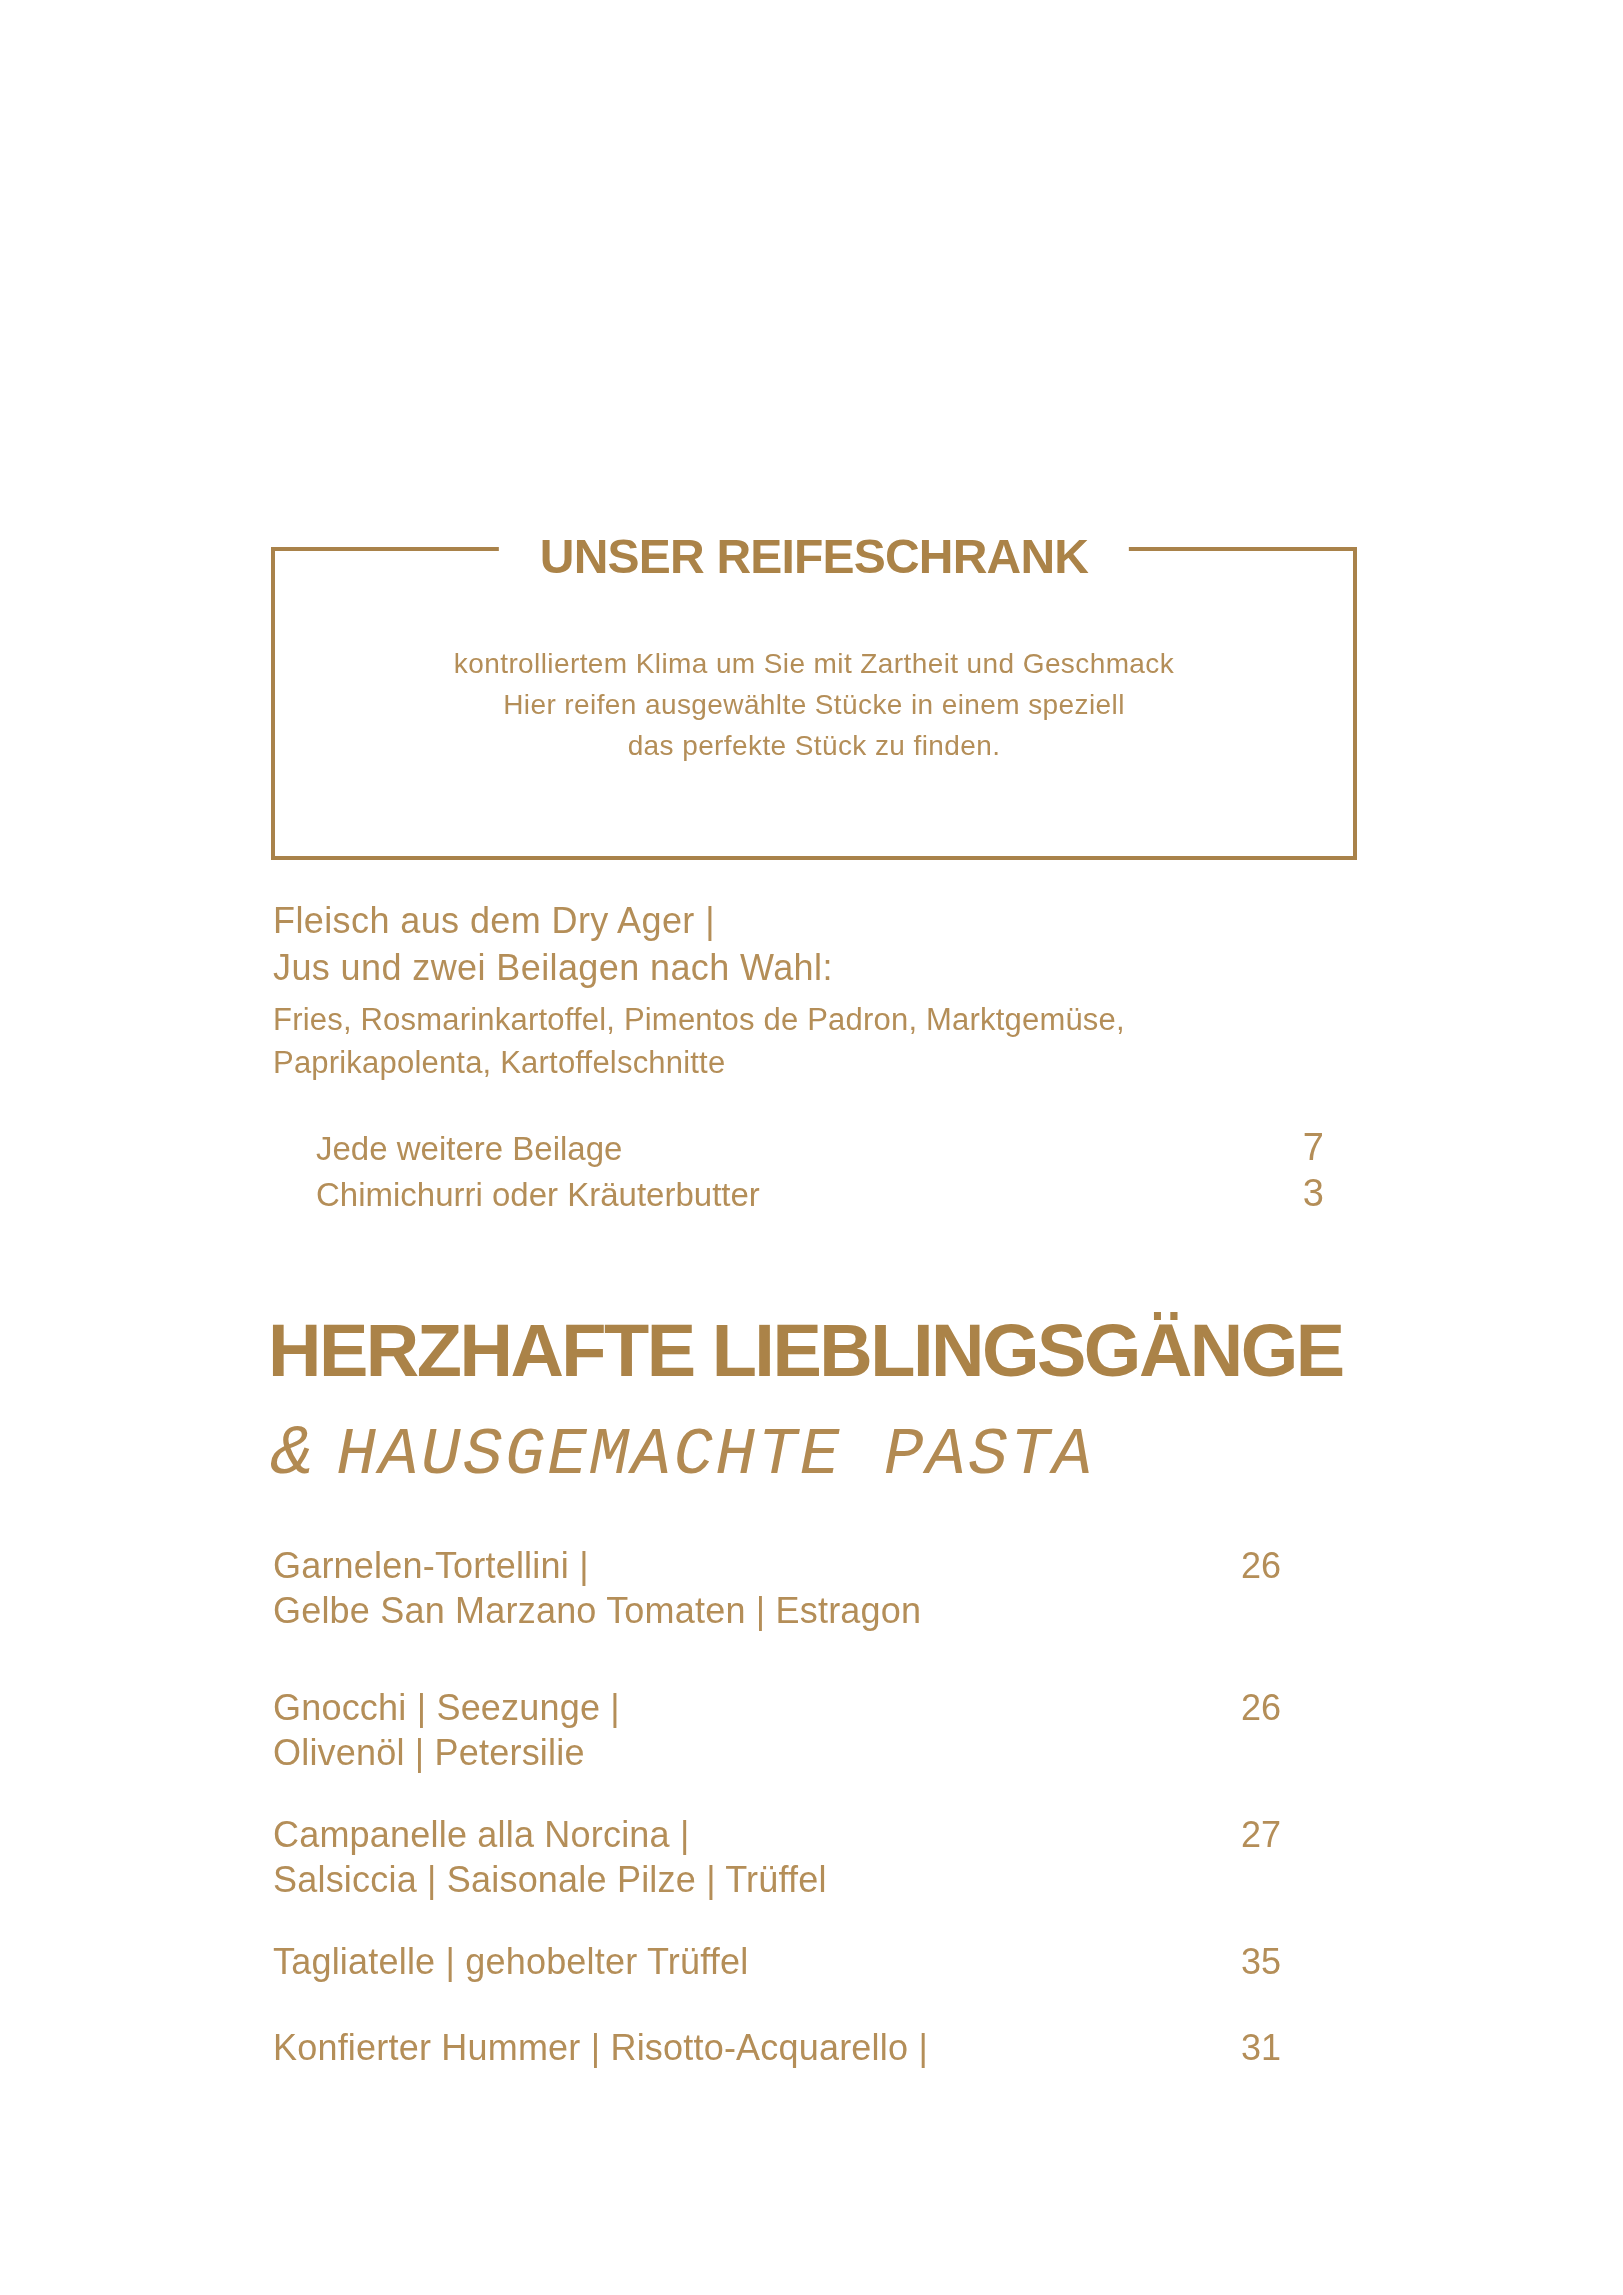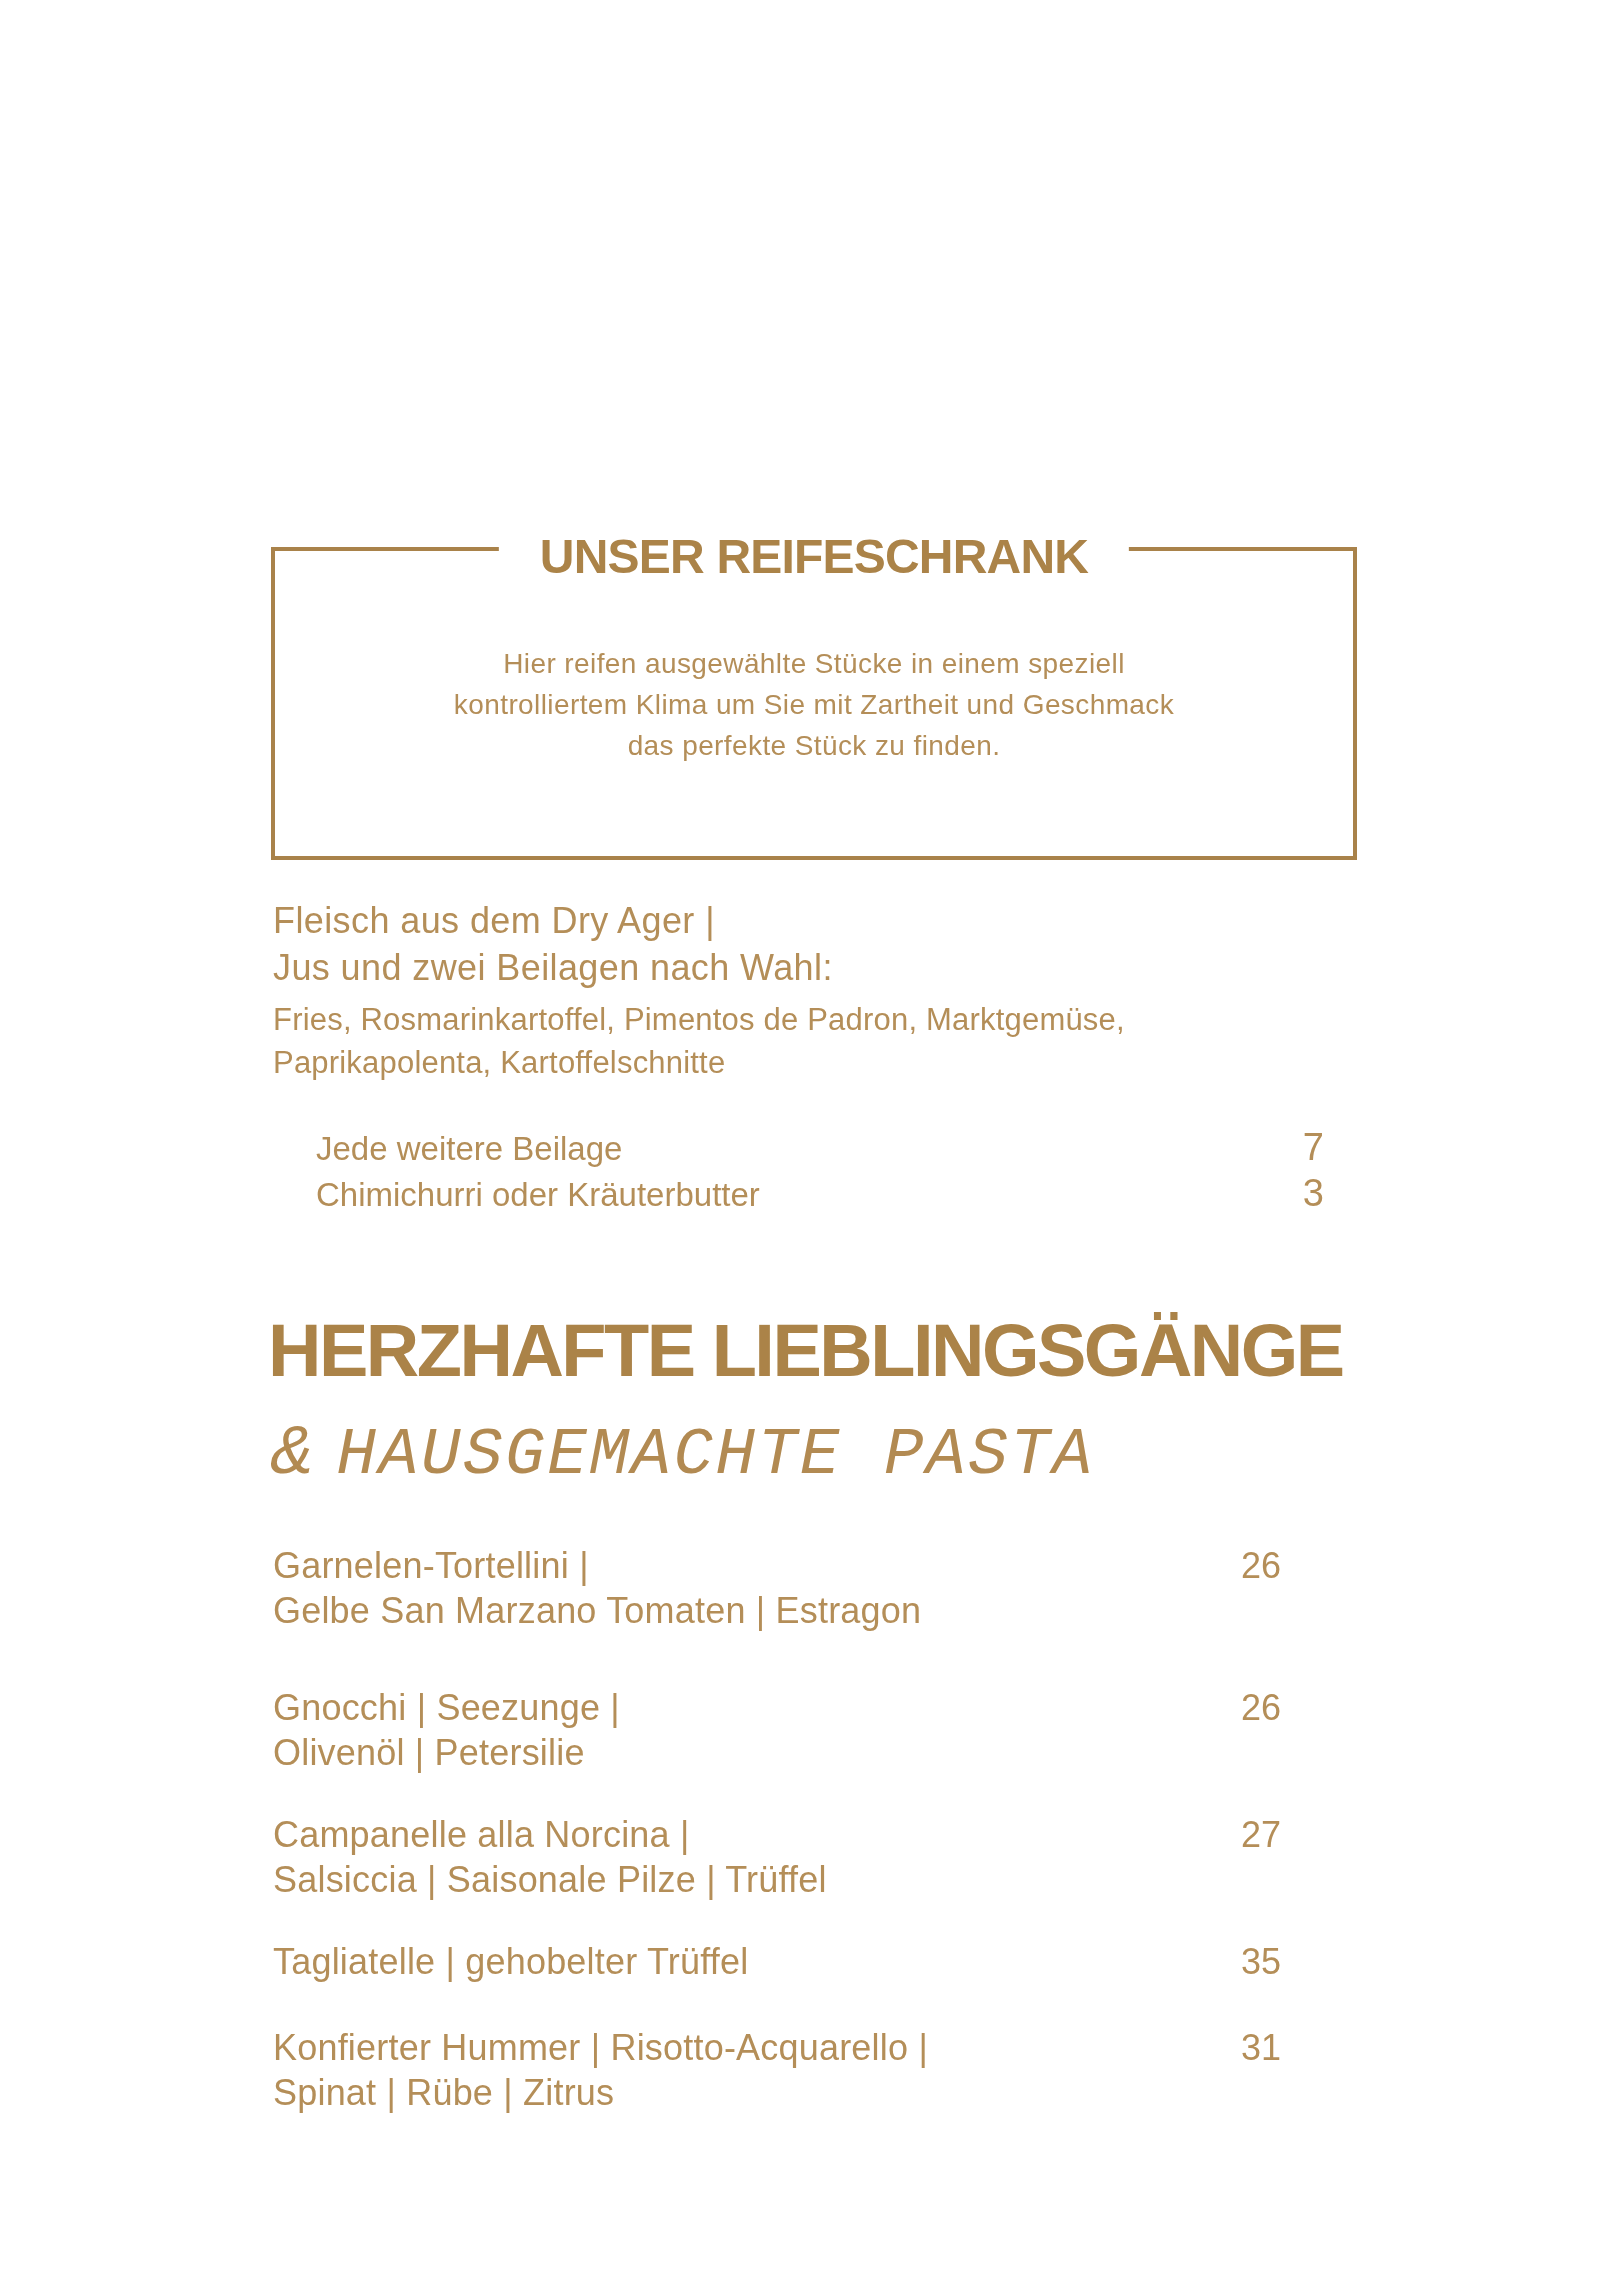--- a/index.html
+++ b/index.html
@@ -135,22 +135,22 @@
   .menu-item.gap-sm { margin-bottom: 41px; }
 </style>
 </head>
 <body>
 
 <div class="page">
 
   <section class="reife-box">
     <h2 class="reife-title">UNSER REIFESCHRANK</h2>
     <div class="reife-body">
+      <div>kontrolliertem Klima um Sie mit Zartheit und Geschmack</div>
       <div>Hier reifen ausgewählte Stücke in einem speziell</div>
-      <div>kontrolliertem Klima um Sie mit Zartheit und Geschmack</div>
       <div>das perfekte Stück zu finden.</div>
     </div>
   </section>
 
   <section class="dry-ager">
     <div class="da-heading">
       <div>Fleisch aus dem Dry Ager |</div>
       <div>Jus und zwei Beilagen nach Wahl:</div>
     </div>
     <div class="da-details">
@@ -205,20 +205,19 @@
       <div class="item-text">
         <div>Tagliatelle | gehobelter Trüffel</div>
         <div></div>
       </div>
       <div class="item-price">35</div>
     </div>
 
     <div class="menu-item">
       <div class="item-text">
         <div>Konfierter Hummer | Risotto-Acquarello |</div>
-        <div>Spinat | Rübe | Zitrus</div>
       </div>
       <div class="item-price">31</div>
     </div>
 
   </section>
 </div>
 
 
 </body></html>

